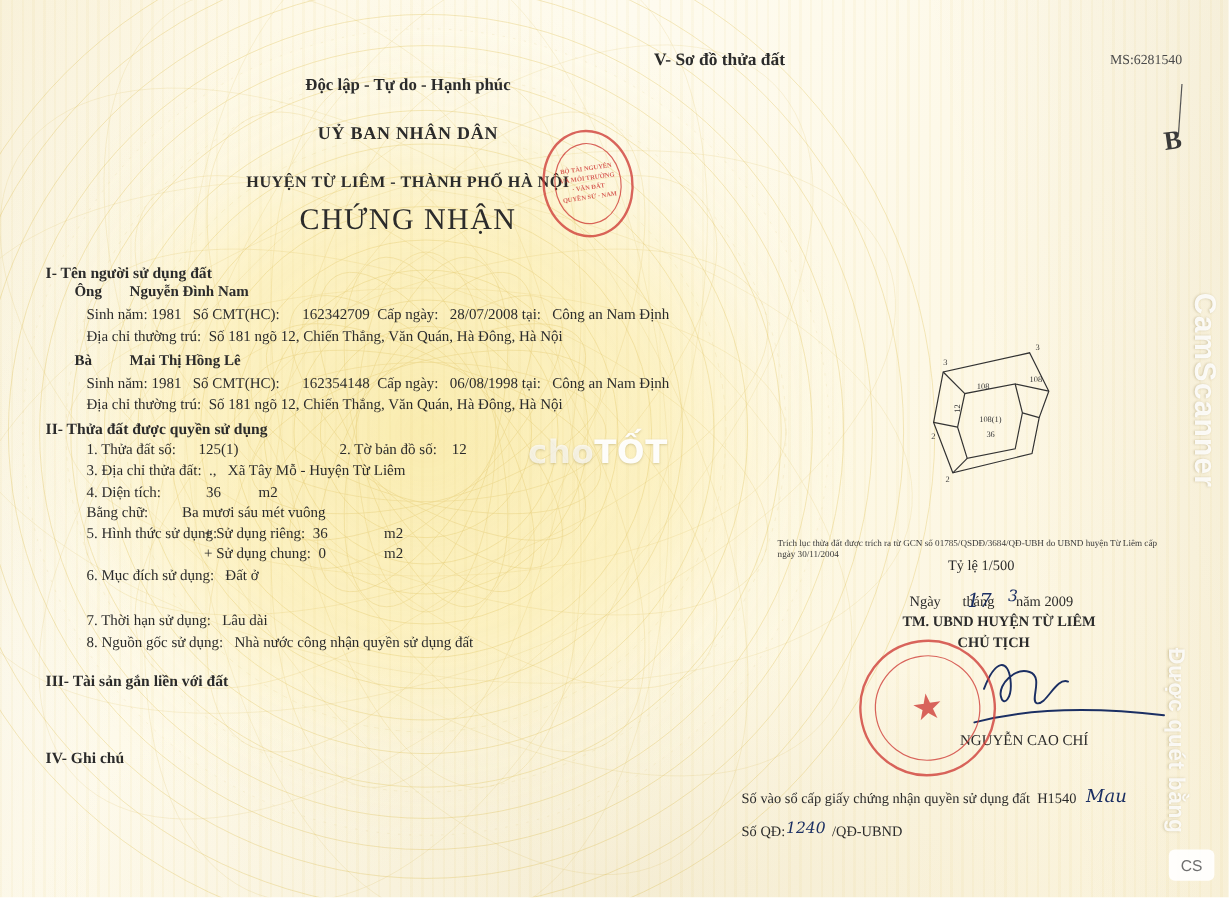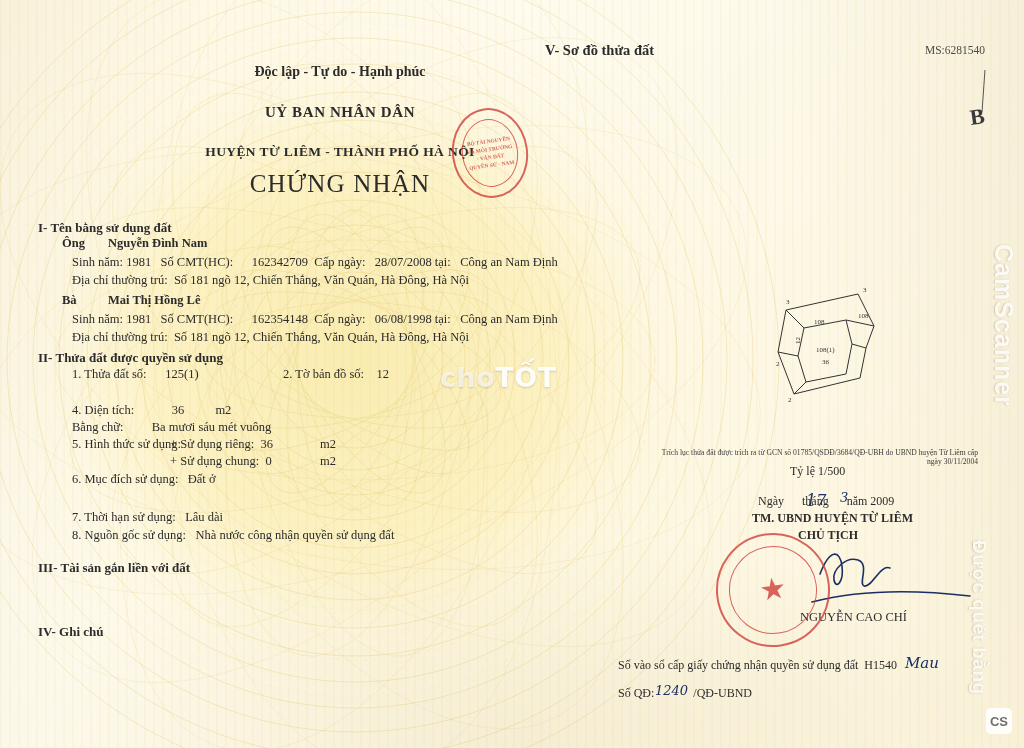--- a/index.html
+++ b/index.html
@@ -109,21 +109,21 @@
 
   .s2-l8   { left: 72px;  top: 510px; }
   .s2-l9   { left: 72px;  top: 528px; }
 
   .s3      { left: 38px;  top: 560px; font-weight: bold; }
   .s4      { left: 38px;  top: 624px; font-weight: bold; }
 
   
   .trich-luc {
     left: 648px; top: 448px; width: 330px;
-    font-size: 7.6px; color: #3a3a3a; white-space: normal; line-height: 1.25; text-align: right;
+    font-size: 7.6px; color: #3a3a3a; white-space: normal; line-height: 1.25;
   }
   .ty-le { left: 790px; top: 464px; font-size: 12px; }
   .ngay-block { left: 758px; top: 494px; font-size: 12px; }
   .tm-ubnd { left: 742px; top: 511px; font-size: 12px; font-weight: bold; margin-left: 10px; }
   .chu-tich { left: 798px; top: 528px; font-size: 12px; font-weight: bold; }
   .signer { left: 800px; top: 610px; font-size: 12.5px; }
 
   .so-vao { left: 618px; top: 658px; font-size: 12px; }
   .so-qd  { left: 618px; top: 686px; font-size: 12px; }
 
@@ -217,27 +217,27 @@
     font-size: 19px;
     font-weight: bold;
     color: rgba(255,255,255,0.85);
     writing-mode: vertical-rl;
     letter-spacing: .5px;
     text-shadow: 0 1px 2px rgba(120,100,40,0.3);
   }
   .cs-badge {
     position: absolute;
     right: 12px; bottom: 14px;
-    width: 26px; height: 26px;
+    width: 38px; height: 26px;
     border-radius: 5px;
     background: rgba(255,255,255,0.9);
     color: #6f6f6f;
     font-family: "Liberation Sans", sans-serif;
     font-size: 13px;
-    font-weight: bold;
+    font-weight: normal;
     display: flex; align-items: center; justify-content: center;
   }
 
   .corner-mark {
     position: absolute;
     left: 970px; top: 104px;
     font-family: "Liberation Serif", serif;
     font-size: 22px;
     font-weight: bold;
     color: #3a3a3a;
@@ -337,33 +337,34 @@
   <div class="t ms-code">MS:6281540</div>
   <div class="corner-rule"></div>
   <div class="corner-mark">B</div>
 
   <div class="stamp-red stamp-top">
     <div class="inner">
       <span style="display:block;width:48px;overflow:hidden;white-space:normal;font-size:5.4px;">BỘ TÀI NGUYÊN VÀ MÔI TRƯỜNG · VĂN ĐẤT QUYỀN SỬ · NAM</span>
     </div>
   </div>
 
-  <div class="t sec sec-title s1">I- Tên bằng sử dụng đất</div>
+  <div class="t sec sec-title s1">I- Tên người sử dụng đất</div>
   <div class="t sec s1-ong">Ông</div>
   <div class="t sec s1-ong-name">Nguyễn Đình Nam</div>
   <div class="t sec s1-l1">Sinh năm: 1981   Số CMT(HC):      162342709  Cấp ngày:   28/07/2008 tại:   Công an Nam Định</div>
   <div class="t sec s1-l2">Địa chỉ thường trú:  Số 181 ngõ 12, Chiến Thắng, Văn Quán, Hà Đông, Hà Nội</div>
   <div class="t sec s1-ba">Bà</div>
   <div class="t sec s1-ba-name">Mai Thị Hồng Lê</div>
   <div class="t sec s1-l3">Sinh năm: 1981   Số CMT(HC):      162354148  Cấp ngày:   06/08/1998 tại:   Công an Nam Định</div>
   <div class="t sec s1-l4">Địa chỉ thường trú:  Số 181 ngõ 12, Chiến Thắng, Văn Quán, Hà Đông, Hà Nội</div>
 
   <div class="t sec sec-title s2">II- Thửa đất được quyền sử dụng</div>
   <div class="t sec s2-l1a">1. Thửa đất số:      125(1)</div>
   <div class="t sec s2-l1b">2. Tờ bản đồ số:    12</div>
+  <div class="t sec s2-l2">3. Địa chỉ thửa đất:  .,   Xã Tây Mỗ - Huyện Từ Liêm</div>
   <div class="t sec s2-l3">4. Diện tích:            36          m2</div>
   <div class="t sec s2-l4">Bằng chữ:         Ba mươi sáu mét vuông</div>
   <div class="t sec s2-l5">5. Hình thức sử dụng:</div>
   <div class="t sec s2-l5b">+ Sử dụng riêng:  36</div>
   <div class="t sec s2-l5c">m2</div>
   <div class="t sec s2-l6">+ Sử dụng chung:  0</div>
   <div class="t sec s2-l6c">m2</div>
   <div class="t sec s2-l7">6. Mục đích sử dụng:   Đất ở</div>
   <div class="t sec s2-l8">7. Thời hạn sử dụng:   Lâu dài</div>
   <div class="t sec s2-l9">8. Nguồn gốc sử dụng:   Nhà nước công nhận quyền sử dụng đất</div>

